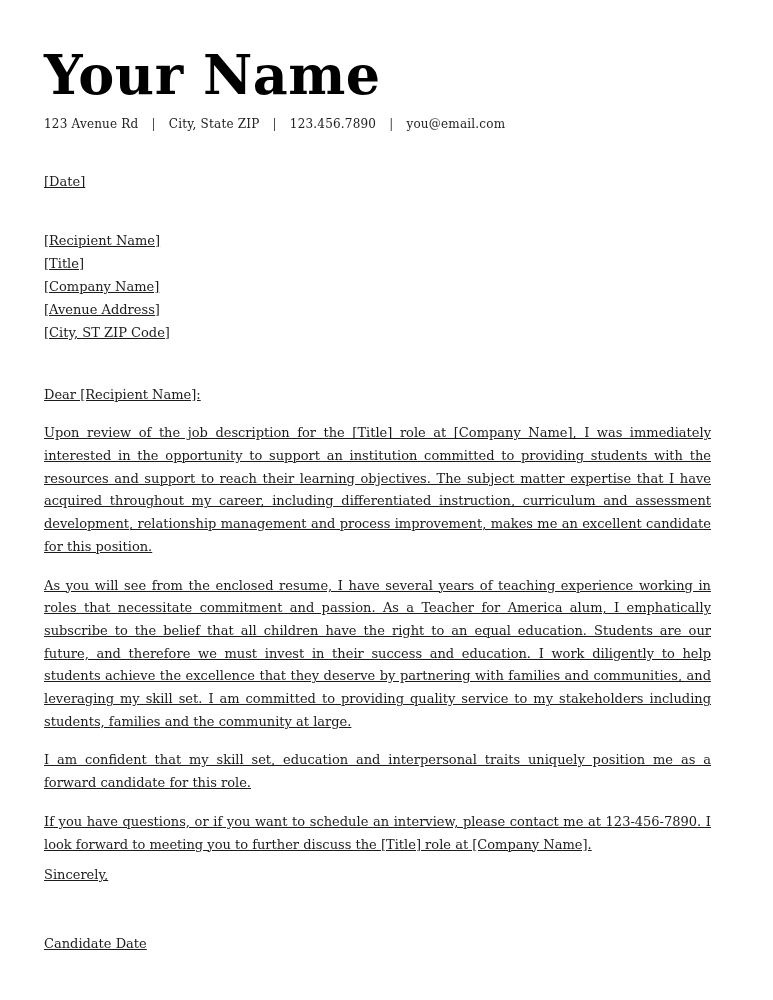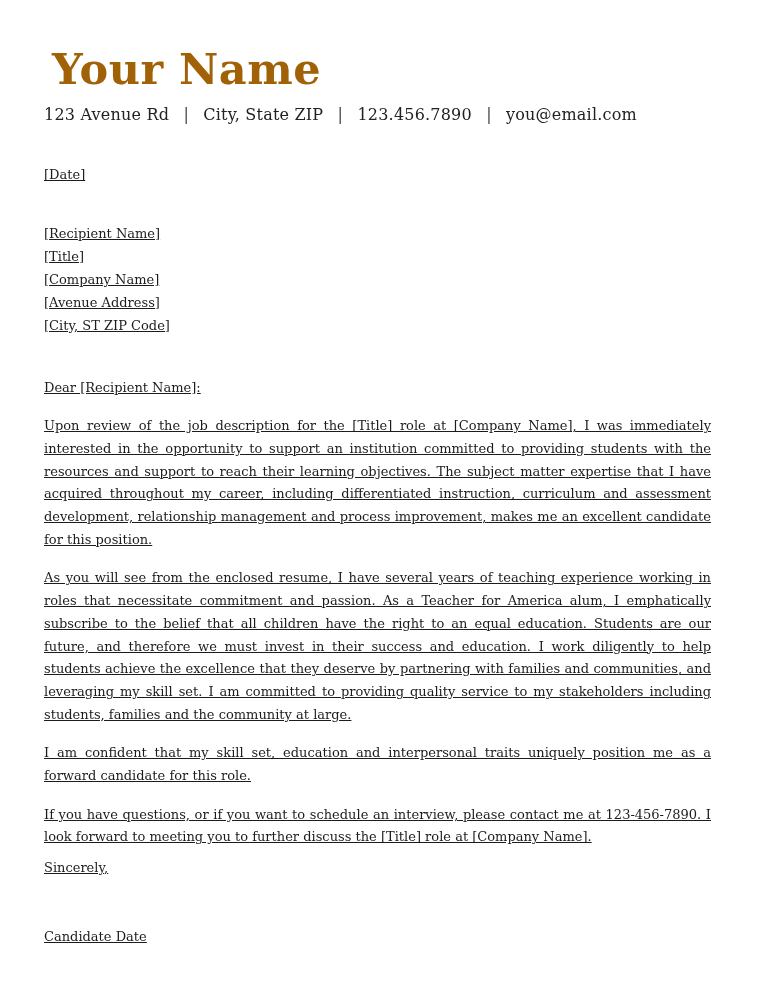--- a/index.html
+++ b/index.html
@@ -16,29 +16,29 @@
     box-sizing: border-box;
     padding: 46px 62px 40px 44px;
     font-family: "DejaVu Serif", "Liberation Serif", serif;
     color: #1c1c1c;
     overflow: hidden;
   }
   .letterhead {
     margin-bottom: 40px;
   }
   .candidate-heading {
-    margin: 0 0 12px 8px;
-    font-size: 43px;
+    margin: 0 0 12px 0;
+    font-size: 54px;
     font-weight: 700;
     letter-spacing: 0.5px;
     line-height: 1.1;
-    color: #a16207;
+    color: #000000;
   }
   .contact-line {
-    font-size: 16px;
+    font-size: 12px;
     color: #222222;
     letter-spacing: 0.2px;
     white-space: nowrap;
   }
   .contact-line .sep {
     margin: 0 9px;
     color: #444444;
   }
   .letter-body {
     font-size: 13px;

